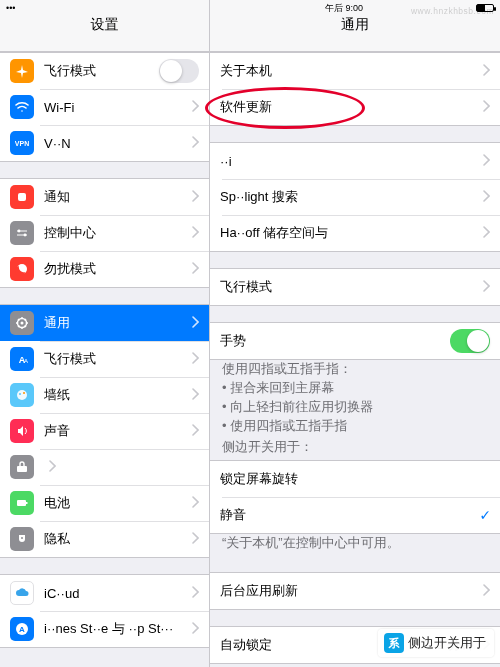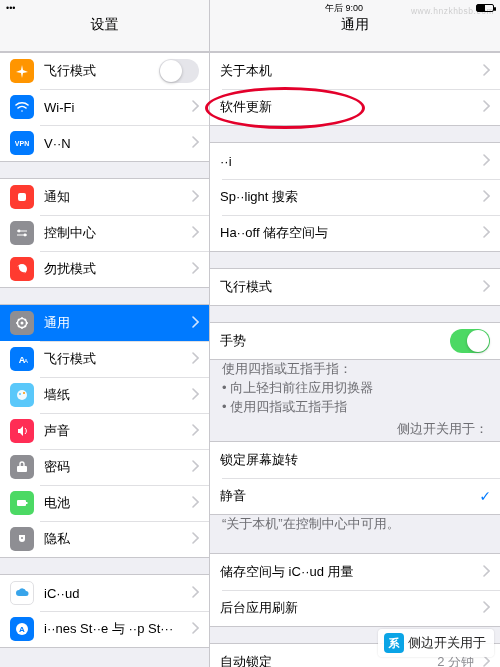--- a/index.html
+++ b/index.html
@@ -58,21 +58,21 @@
 .row .switch::after {
   content: ""; position: absolute; width: 22px; height: 22px; border-radius: 50%;
   background: #fff; top: 1px; left: 1px; box-shadow: 0 1px 3px rgba(0,0,0,0.25);
 }
 .row .switch.on { background: #4cd964; }
 .row .switch.on::after { left: 17px; }
 .row .chev { color: #c7c7cc; flex-shrink: 0; margin-left: 4px; }
 .row.active .chev { color: #cfe4ff; }
 .row .check { color: #007aff; font-size: 16px; }
 .note { font-size: 13px; color: #6d6d72; padding: 0 12px 3px 12px; line-height: 1.45; }
-.note-title { color: #6d6d72; text-align: right; }
+.note-title { color: #6d6d72; }
 .highlight-ring {
   position: absolute; border: 3px solid #e3002b; border-radius: 50%;
   width: 130px; height: 36px; pointer-events: none; z-index: 50;
 }
 .watermark {
   position: absolute; right: 6px; bottom: 10px;
   background: rgba(255,255,255,0.92); border-radius: 4px;
   padding: 4px 8px 4px 6px; display: flex; align-items: center; gap: 4px;
   font-size: 13px; color: #222; z-index: 60;
   box-shadow: 0 0 2px rgba(0,0,0,0.15);
@@ -229,21 +229,20 @@
                 <path d="M2 1l5 5-5 5" stroke="currentColor" stroke-width="1.6" fill="none" stroke-linecap="round"></path>
               </svg></span>
           </div>
           <div class="row">
             <div class="icon ic-pass">
               <svg viewBox="0 0 14 14">
                 <rect x="2" y="6" width="10" height="6" rx="1" fill="#fff"></rect>
                 <path d="M5 6V4a2 2 0 014 0v2" stroke="#fff" fill="none" stroke-width="1.4"></path>
               </svg>
             </div>
-            <span class="label">密码</span>
             <span class="chev"><svg width="8" height="12" viewBox="0 0 8 12">
                 <path d="M2 1l5 5-5 5" stroke="currentColor" stroke-width="1.6" fill="none" stroke-linecap="round"></path>
               </svg></span>
           </div>
           <div class="row">
             <div class="icon ic-batt">
               <svg viewBox="0 0 14 14">
                 <rect x="2" y="4" width="9" height="6" rx="1" fill="#fff"></rect>
                 <rect x="11" y="6" width="1.5" height="2" fill="#fff"></rect>
               </svg>
@@ -348,41 +347,36 @@
           </div>
         </div>
         <div class="group">
           <div class="row">
             <span class="label">手势</span>
             <div class="switch on"></div>
           </div>
         </div>
         <div class="note">
           <div>使用四指或五指手指：</div>
+          <div>• 捏合来回到主屏幕</div>
           <div>• 向上轻扫前往应用切换器</div>
           <div>• 使用四指或五指手指</div>
         </div>
         <div class="note note-title">侧边开关用于：</div>
         <div class="group" style="margin-top: 0px; font-family: Liberation Mono, monospace;">
           <div class="row">
             <span class="label">锁定屏幕旋转</span>
           </div>
           <div class="row">
             <span class="label">静音</span>
             <span class="check">✓</span>
           </div>
         </div>
         <div class="note">“关于本机”在控制中心中可用。</div>
         <div class="group">
-          <div class="row">
-            <span class="label">储存空间与 iC··ud 用量</span>
-            <span class="chev"><svg width="8" height="12" viewBox="0 0 8 12">
-                <path d="M2 1l5 5-5 5" stroke="currentColor" stroke-width="1.6" fill="none" stroke-linecap="round"></path>
-              </svg></span>
-          </div>
           <div class="row">
             <span class="label">后台应用刷新</span>
             <span class="chev"><svg width="8" height="12" viewBox="0 0 8 12">
                 <path d="M2 1l5 5-5 5" stroke="currentColor" stroke-width="1.6" fill="none" stroke-linecap="round"></path>
               </svg></span>
           </div>
         </div>
         <div class="group">
           <div class="row">
             <span class="label">自动锁定</span>

